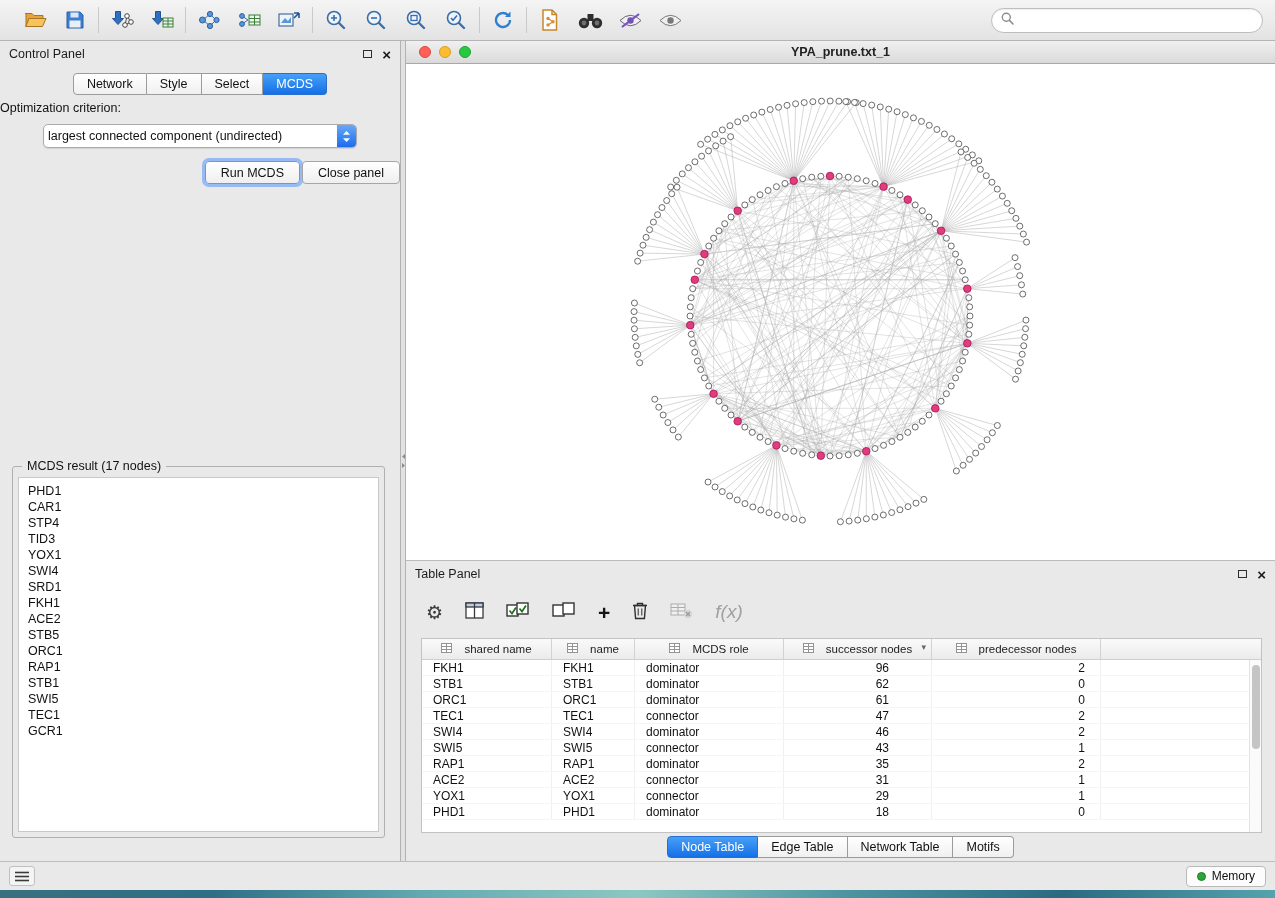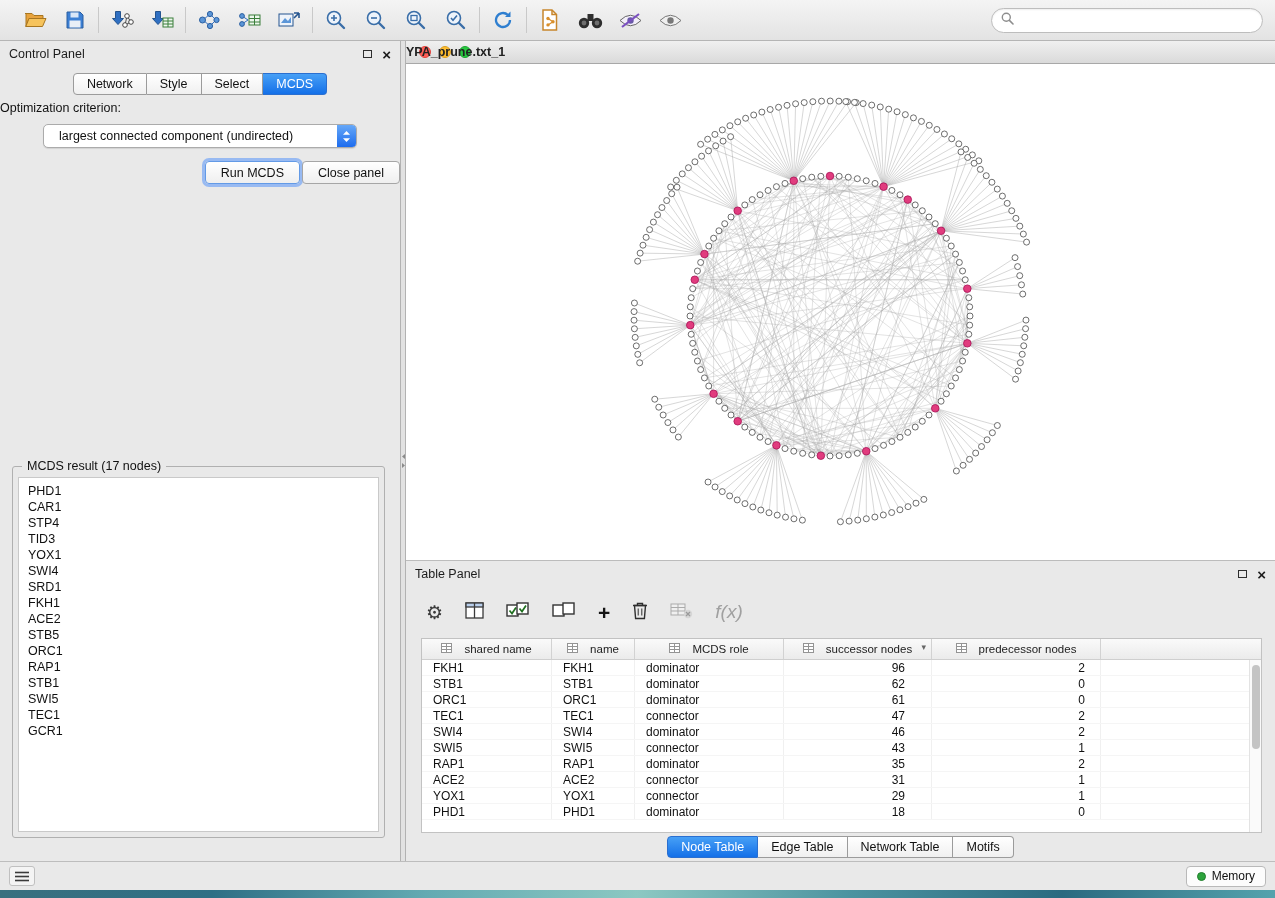--- a/index.html
+++ b/index.html
@@ -29,21 +29,21 @@
   .cp-tabs{margin-top:6px}
   .seg{border:1px solid #9b9b9b;border-left:none;background:linear-gradient(#ffffff,#f0f0f0);
     padding:0 13px;font-size:12.5px;color:#111;height:22px;display:flex;align-items:center;cursor:default}
   .seg:first-child{border-left:1px solid #9b9b9b;border-radius:4px 0 0 4px}
   .seg:last-child{border-radius:0 4px 4px 0}
   .seg.active{background:linear-gradient(#47a0f6,#1470e8);color:#fff;border-color:#2a6fd0}
 
   .opt-label{text-align:left;margin-top:6px;font-size:12.5px}
   .combo{width:314px;height:24px;margin:9px auto 0;background:#fff;border:1px solid #ababab;border-radius:5px;
     display:flex;align-items:center;box-shadow:0 1px 1px rgba(0,0,0,.10)}
-  .combo-text{flex:1;font-size:12.5px;padding:0 15px;white-space:nowrap;overflow:hidden}
+  .combo-text{flex:1;font-size:12.5px;padding:0 4px;white-space:nowrap;overflow:hidden}
   .combo-btn{width:19px;height:22px;margin-right:0;background:linear-gradient(#66a8f8,#1d6cee);
     border-radius:0 4px 4px 0;display:flex;align-items:center;justify-content:center}
   .btn-row{display:flex;justify-content:flex-end;gap:2px;margin-top:13px}
   .btn{height:23px;padding:0 15px;font-size:12.5px;background:linear-gradient(#ffffff,#efefef);
     border:1px solid #a6a6a6;border-radius:4px;display:flex;align-items:center;cursor:default}
   .btn.focus{box-shadow:0 0 0 3px rgba(86,148,250,.55);border-color:#639ae6}
 
   .mcds-fieldset{position:absolute;left:12px;right:15px;top:425px;bottom:23px;
     border:1px solid #b0b0b0;border-radius:3px}
   .mcds-legend{position:absolute;top:-8px;left:9px;background:#e9e9e9;padding:0 5px;font-size:12.5px}
@@ -58,40 +58,40 @@
 
   
   .network-panel{position:absolute;left:406px;top:41px;right:0;height:519px;background:#fff}
   .net-titlebar{height:23px;background:linear-gradient(#f0f0f0,#dadada);border-bottom:1px solid #a8a8a8;
     display:flex;align-items:center;position:relative}
   .traffic{display:flex;gap:8px;margin-left:13px}
   .tl{width:12px;height:12px;border-radius:50%}
   .tl.red{background:#ff5f57;border:1px solid #e0443e}
   .tl.yellow{background:#febc2e;border:1px solid #d89e24}
   .tl.green{background:#28c840;border:1px solid #1ea433}
-  .net-title{position:absolute;left:0;right:0;text-align:left;font-size:12.5px;font-weight:bold;color:#222}
+  .net-title{position:absolute;left:0;right:0;text-align:center;font-size:12.5px;font-weight:bold;color:#222}
   .net-canvas{position:absolute;left:0;top:23px;right:0;bottom:0;background:#fff}
 
   
   .table-panel{position:absolute;left:406px;top:560px;right:0;bottom:37px;background:#e9e9e9;border-top:1px solid #bcbcbc}
   .tp-toolbar{height:50px;display:flex;align-items:center;gap:22px;padding:0 20px}
   .gear-ch{font-size:19px;color:#3a3a3a;line-height:1}
   .plus-ch{font-size:21px;font-weight:bold;color:#151515;line-height:1}
   .fx{font-family:Liberation Sans, sans-serif;font-style:italic;color:#a0a0a0;font-size:19px}
   .tbl-wrap{position:absolute;left:15px;right:13px;top:77px;bottom:28px;background:#fff;border:1px solid #c2c2c2}
   .tbl-head{display:flex;height:21px;background:linear-gradient(#fafafa,#ebebeb);border-bottom:1px solid #cfcfcf}
   .th{display:flex;align-items:center;justify-content:center;gap:12px;font-size:11.5px;color:#222;
     border-right:1px solid #d2d2d2;position:relative;cursor:default}
   .col0{width:130px}.col1{width:83px}.col2{width:149px}.col3{width:148px}.col4{width:169px}
   .chev{position:absolute;right:5px;top:3px;font-size:9px;color:#666}
   .tbl-body{position:absolute;left:0;right:12px;top:21px;bottom:0;overflow:hidden}
   .tr{display:flex;height:16px;align-items:center;border-bottom:1px solid #f5f5f5}
   .td{font-size:12px;color:#111;padding:0 11px;border-right:1px solid #f0f0f0;height:100%;display:flex;align-items:center;overflow:hidden;white-space:nowrap}
   .td.num{justify-content:flex-end}
-  .td.col3{padding-right:26px}
+  .td.col3{padding-right:42px}
   .td.col4{padding-right:15px}
   .tbl-scroll{position:absolute;right:0;top:21px;bottom:0;width:12px;background:#fafafa;border-left:1px solid #e3e3e3}
   .thumb{position:absolute;left:2px;width:8px;top:5px;height:84px;background:#c4c4c4;border-radius:4px}
   .tp-tabs{position:absolute;left:0;right:0;bottom:3px}
 
   
   .status-bar{position:absolute;left:0;top:861px;width:1275px;height:29px;background:#e9e9e9;
     border-top:1px solid #bdbdbd;display:flex;align-items:center;padding:0 9px}
   .burger-btn{width:26px;height:20px;border:1px solid #c0c0c0;border-radius:3px;background:#f4f4f4;
     display:flex;align-items:center;justify-content:center}

